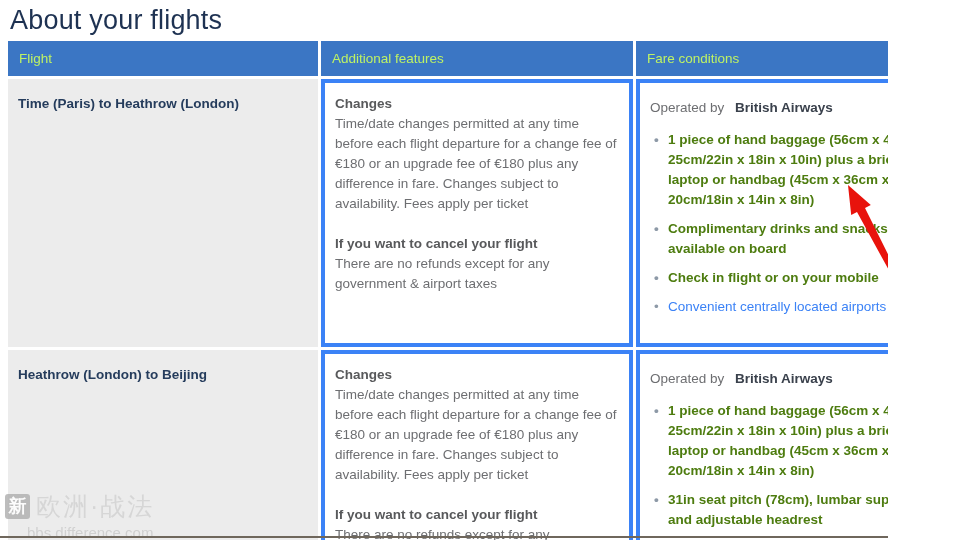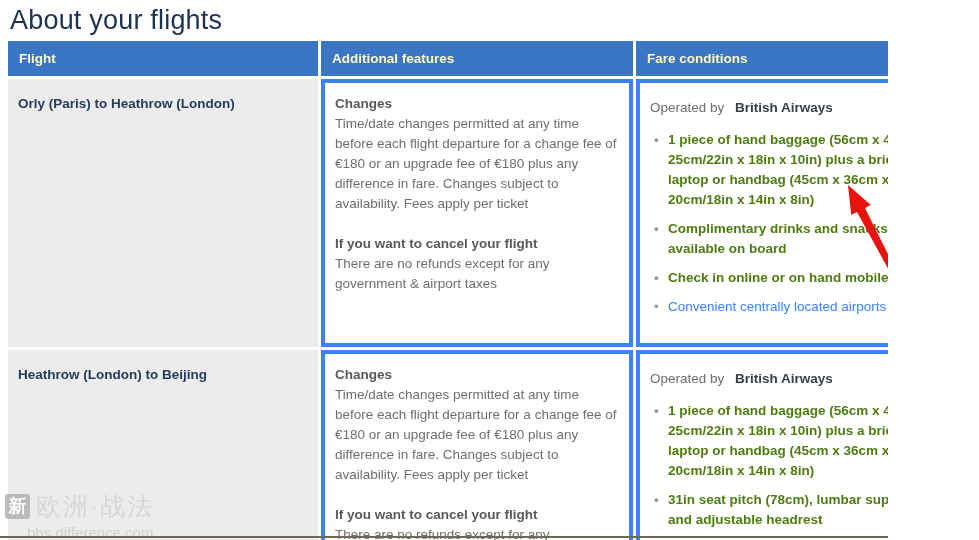--- a/index.html
+++ b/index.html
@@ -12,21 +12,21 @@
     font-size:27px;font-weight:400;color:#1e3252;letter-spacing:.2px;
   }
   .flights-table{
     margin-left:8px;width:940px;
     display:grid;
     grid-template-columns:310px 312px 312px;
     grid-template-rows:35px 268px auto;
     gap:3px;
   }
   .hcell{
-    background:#3b76c4;color:#fef9c3;font-weight:bold;font-size:13.5px;
+    background:#3b76c4;color:#bef264;font-weight:normal;font-size:13.5px;
     display:flex;align-items:center;padding:0 11px;box-sizing:border-box;
   }
   .cell{box-sizing:border-box;font-size:13.5px;line-height:20px;color:#6d6e71;overflow:hidden;}
   .flight-cell{
     background:#ececec;padding:15px 10px;
     font-weight:bold;color:#253c5c;
   }
   .text-cell{
     background:#ffffff;border:4px solid #3b82f6;padding:11px 10px;
   }
@@ -66,38 +66,38 @@
 <div class="page">
 
   <h1 class="page-title">About your flights</h1>
 
   <div class="flights-table">
 
     <div class="hcell">Flight</div>
     <div class="hcell">Additional features</div>
     <div class="hcell">Fare conditions</div>
 
-    <div class="cell flight-cell">Orly (Paris) to Heathrow (London)</div>
+    <div class="cell flight-cell">Time (Paris) to Heathrow (London)</div>
 
     <div class="cell text-cell">
       <p class="fare-head">Changes</p>
       <p class="fare-body">Time/date changes permitted at any time before each flight departure for a change fee of €180 or an upgrade fee of €180 plus any difference in fare. Changes subject to availability. Fees apply per ticket</p>
       <p class="fare-head cancel">If you want to cancel your flight</p>
       <p class="fare-body">There are no refunds except for any government &amp; airport taxes</p>
     </div>
 
     <div class="cell text-cell">
       <p class="operated">
         <span class="op-label">Operated by</span>
         <span class="op-name">British Airways</span>
       </p>
       <ul class="feature-list">
         <li class="link">1 piece of hand baggage (56cm x 45cm x 25cm/22in x 18in x 10in) plus a briefcase, laptop or handbag (45cm x 36cm x 20cm/18in x 14in x 8in)</li>
         <li class="link">Complimentary drinks and snacks available on board</li>
-        <li class="link">Check in online or on hand mobile</li>
+        <li class="link">Check in flight or on your mobile</li>
         <li class="plain">Convenient centrally located airports</li>
       </ul>
     </div>
 
     <div class="cell flight-cell">Heathrow (London) to Beijing</div>
 
     <div class="cell text-cell">
       <p class="fare-head">Changes</p>
       <p class="fare-body">Time/date changes permitted at any time before each flight departure for a change fee of €180 or an upgrade fee of €180 plus any difference in fare. Changes subject to availability. Fees apply per ticket</p>
       <p class="fare-head cancel">If you want to cancel your flight</p>

